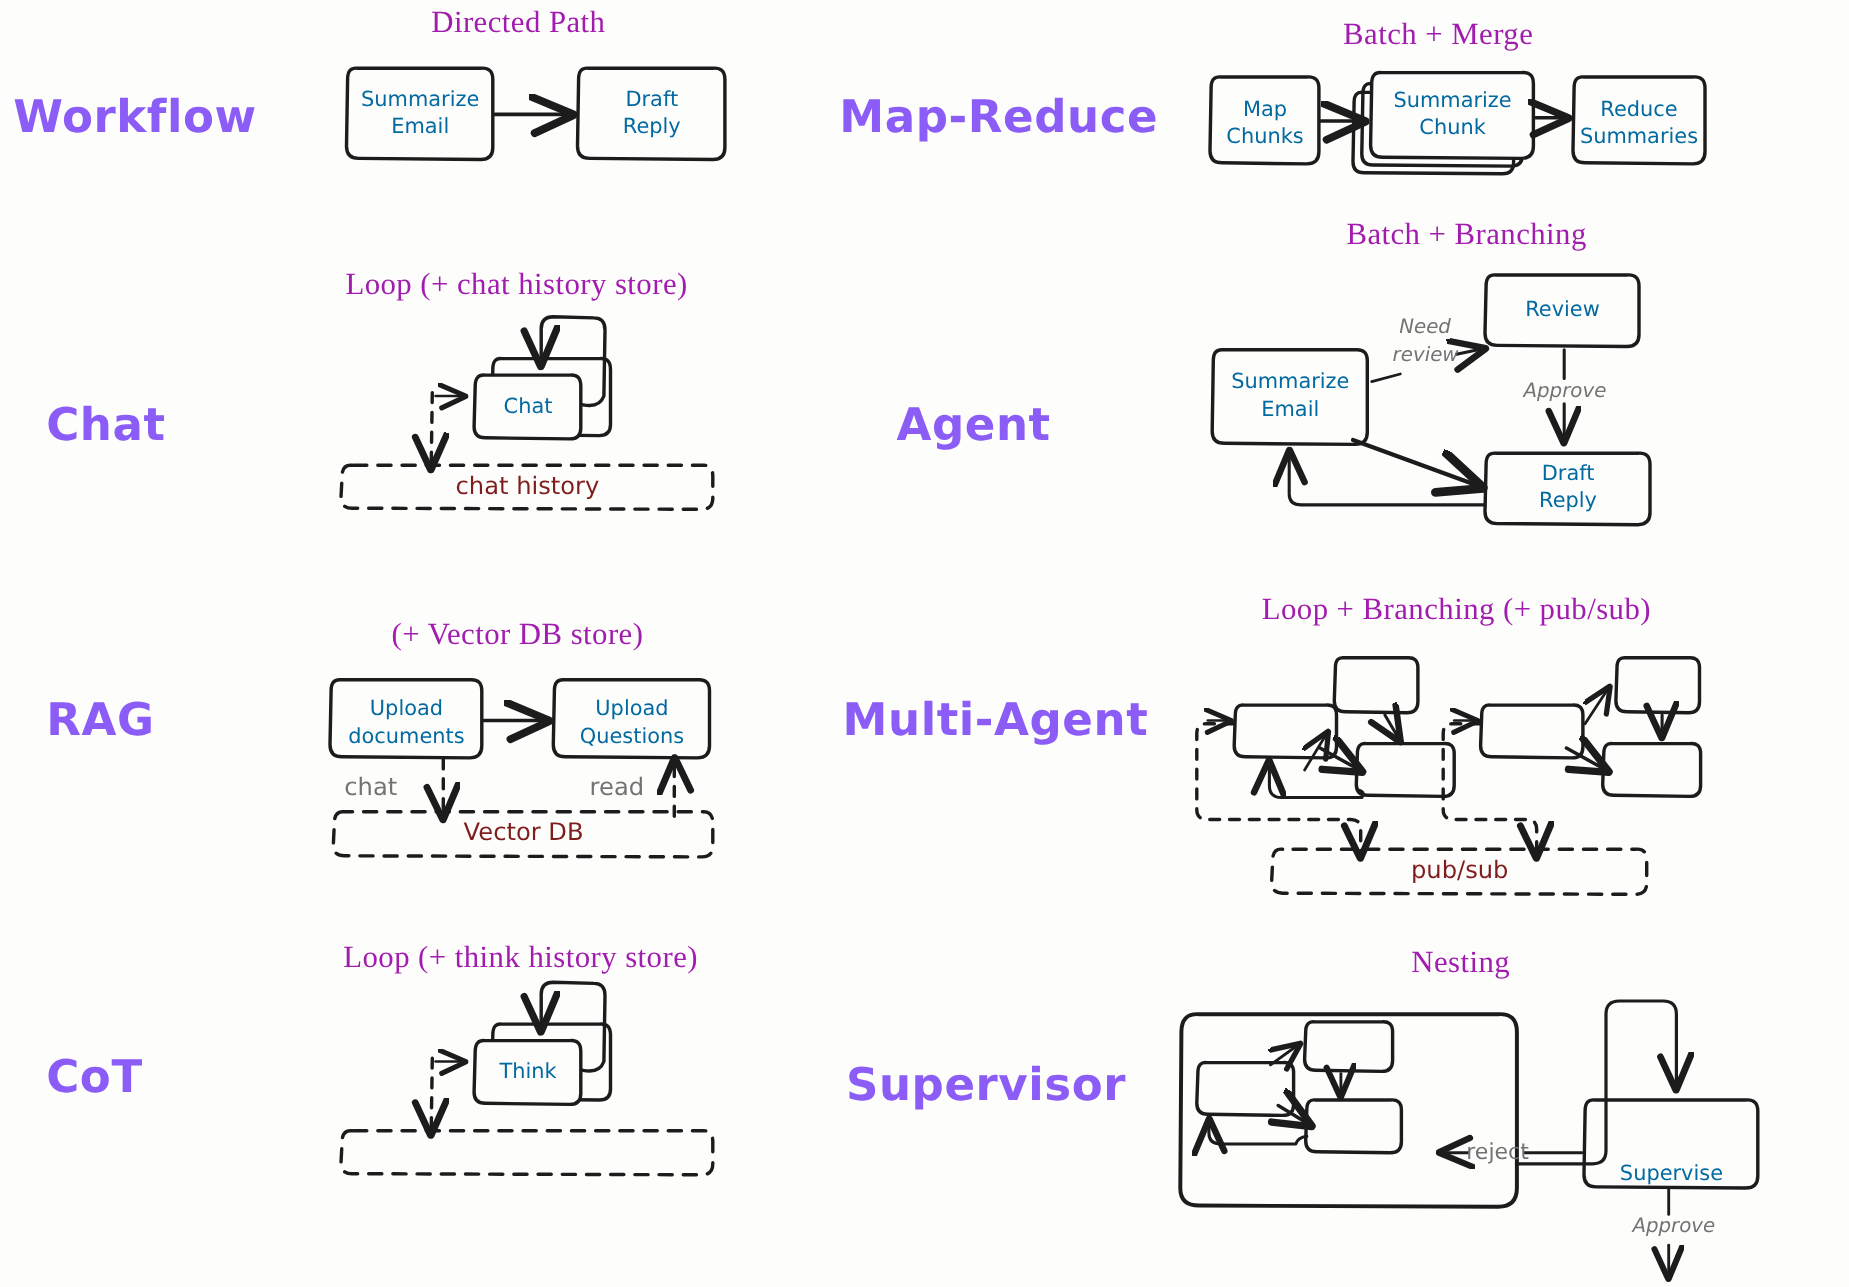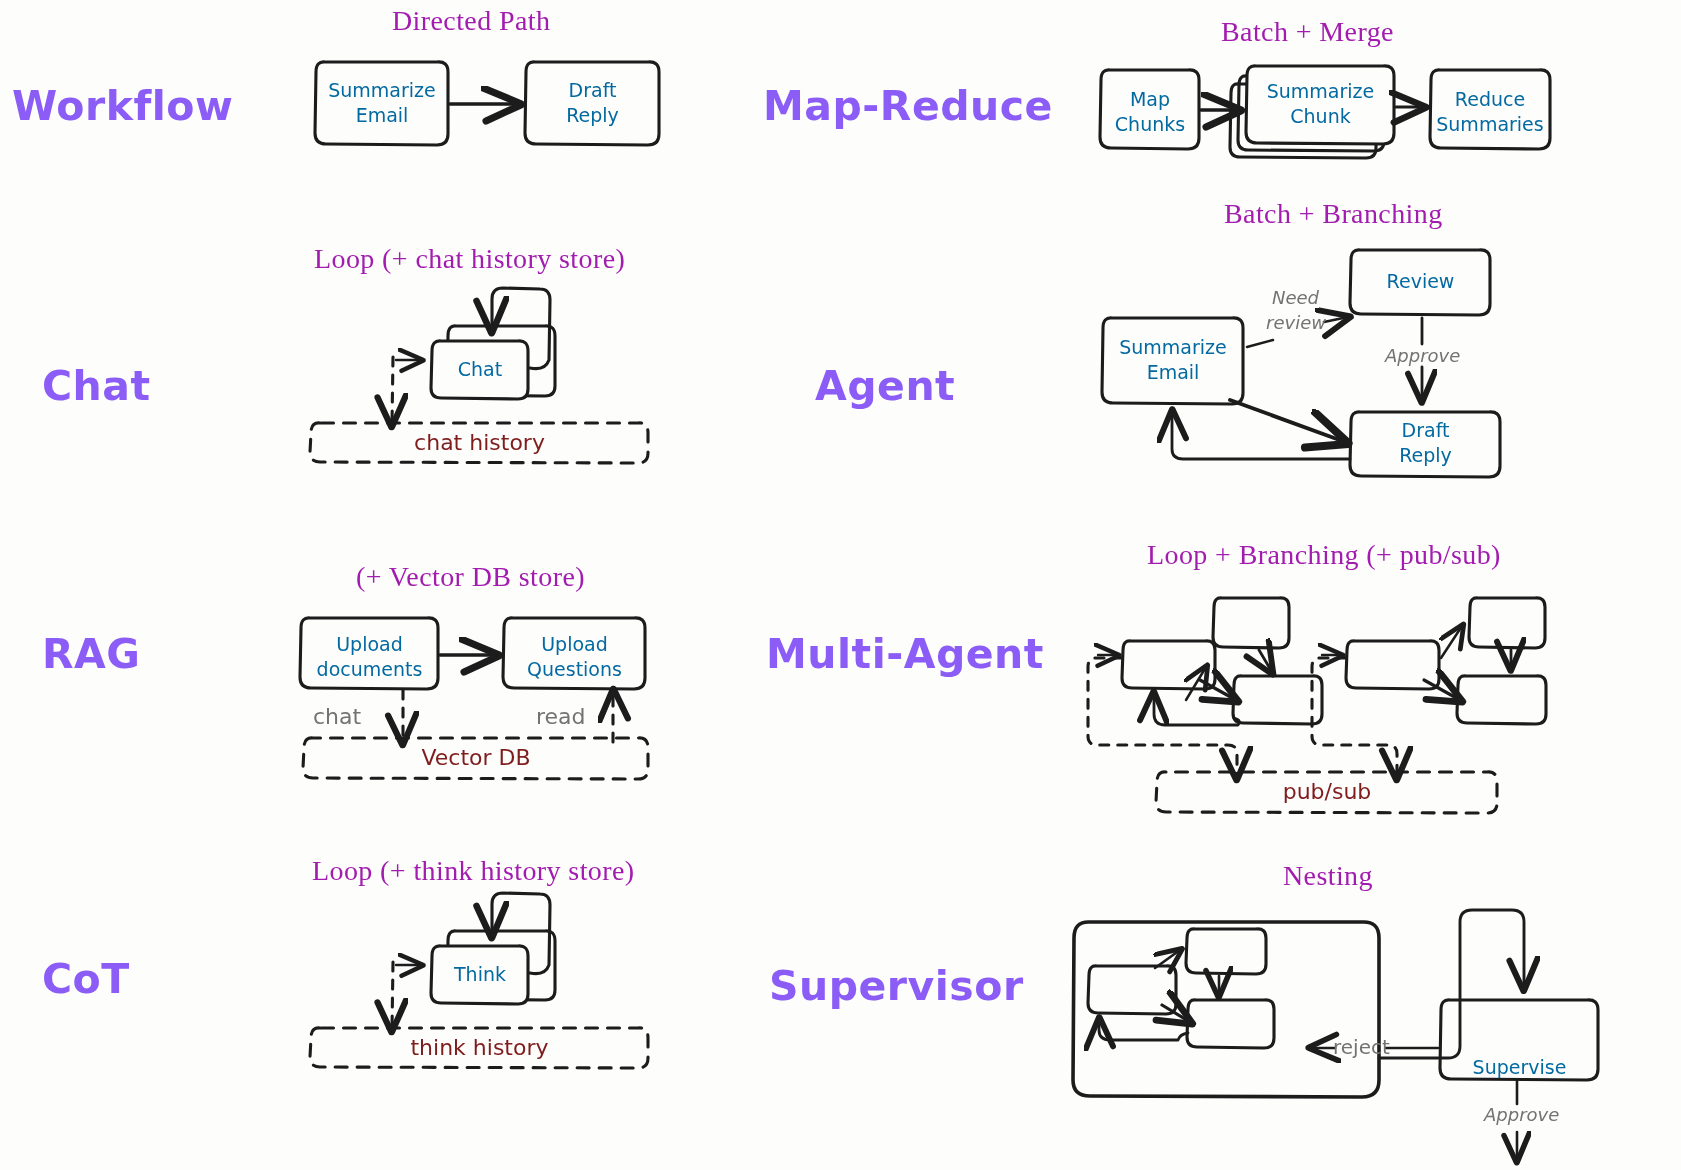--- a/index.html
+++ b/index.html
@@ -198,21 +198,20 @@
 documents</div>
   <div class="nodetext" style="left:504px;top:632px;width:141px;">Upload
 Questions</div>
 
   <div class="nodetext" style="left:432px;top:962px;width:96px;">Think</div>
   <div class="nodetext" style="left:1441px;top:1027px;width:157px;margin-top:28px;">Supervise</div>
 
   <div class="storetext" style="left:311px;top:430px;width:337px;text-align:center;">chat history</div>
   <div class="storetext" style="left:304px;top:745px;width:344px;text-align:center;">Vector DB</div>
   <div class="storetext" style="left:1157px;top:779px;width:340px;text-align:center;">pub/sub</div>
-  <div class="storetext" style="left:311px;top:1035px;width:337px;text-align:center;">think history</div>
 
   <div class="edgelabel" style="left:1272px;top:287px;">Need</div>
   <div class="edgelabel" style="left:1266px;top:312px;">review</div>
   <div class="edgelabel" style="left:1385px;top:345px;">Approve</div>
   <div class="edgelabel" style="left:313px;top:704px;font-size:22px;font-style:normal;">chat</div>
   <div class="edgelabel" style="left:536px;top:704px;font-size:22px;font-style:normal;">read</div>
   <div class="edgelabel" style="left:1333px;top:1035px;font-size:20px;font-style:normal;text-align:right;">reject</div>
   <div class="edgelabel" style="left:1484px;top:1104px;">Approve</div>
 
 </div>

